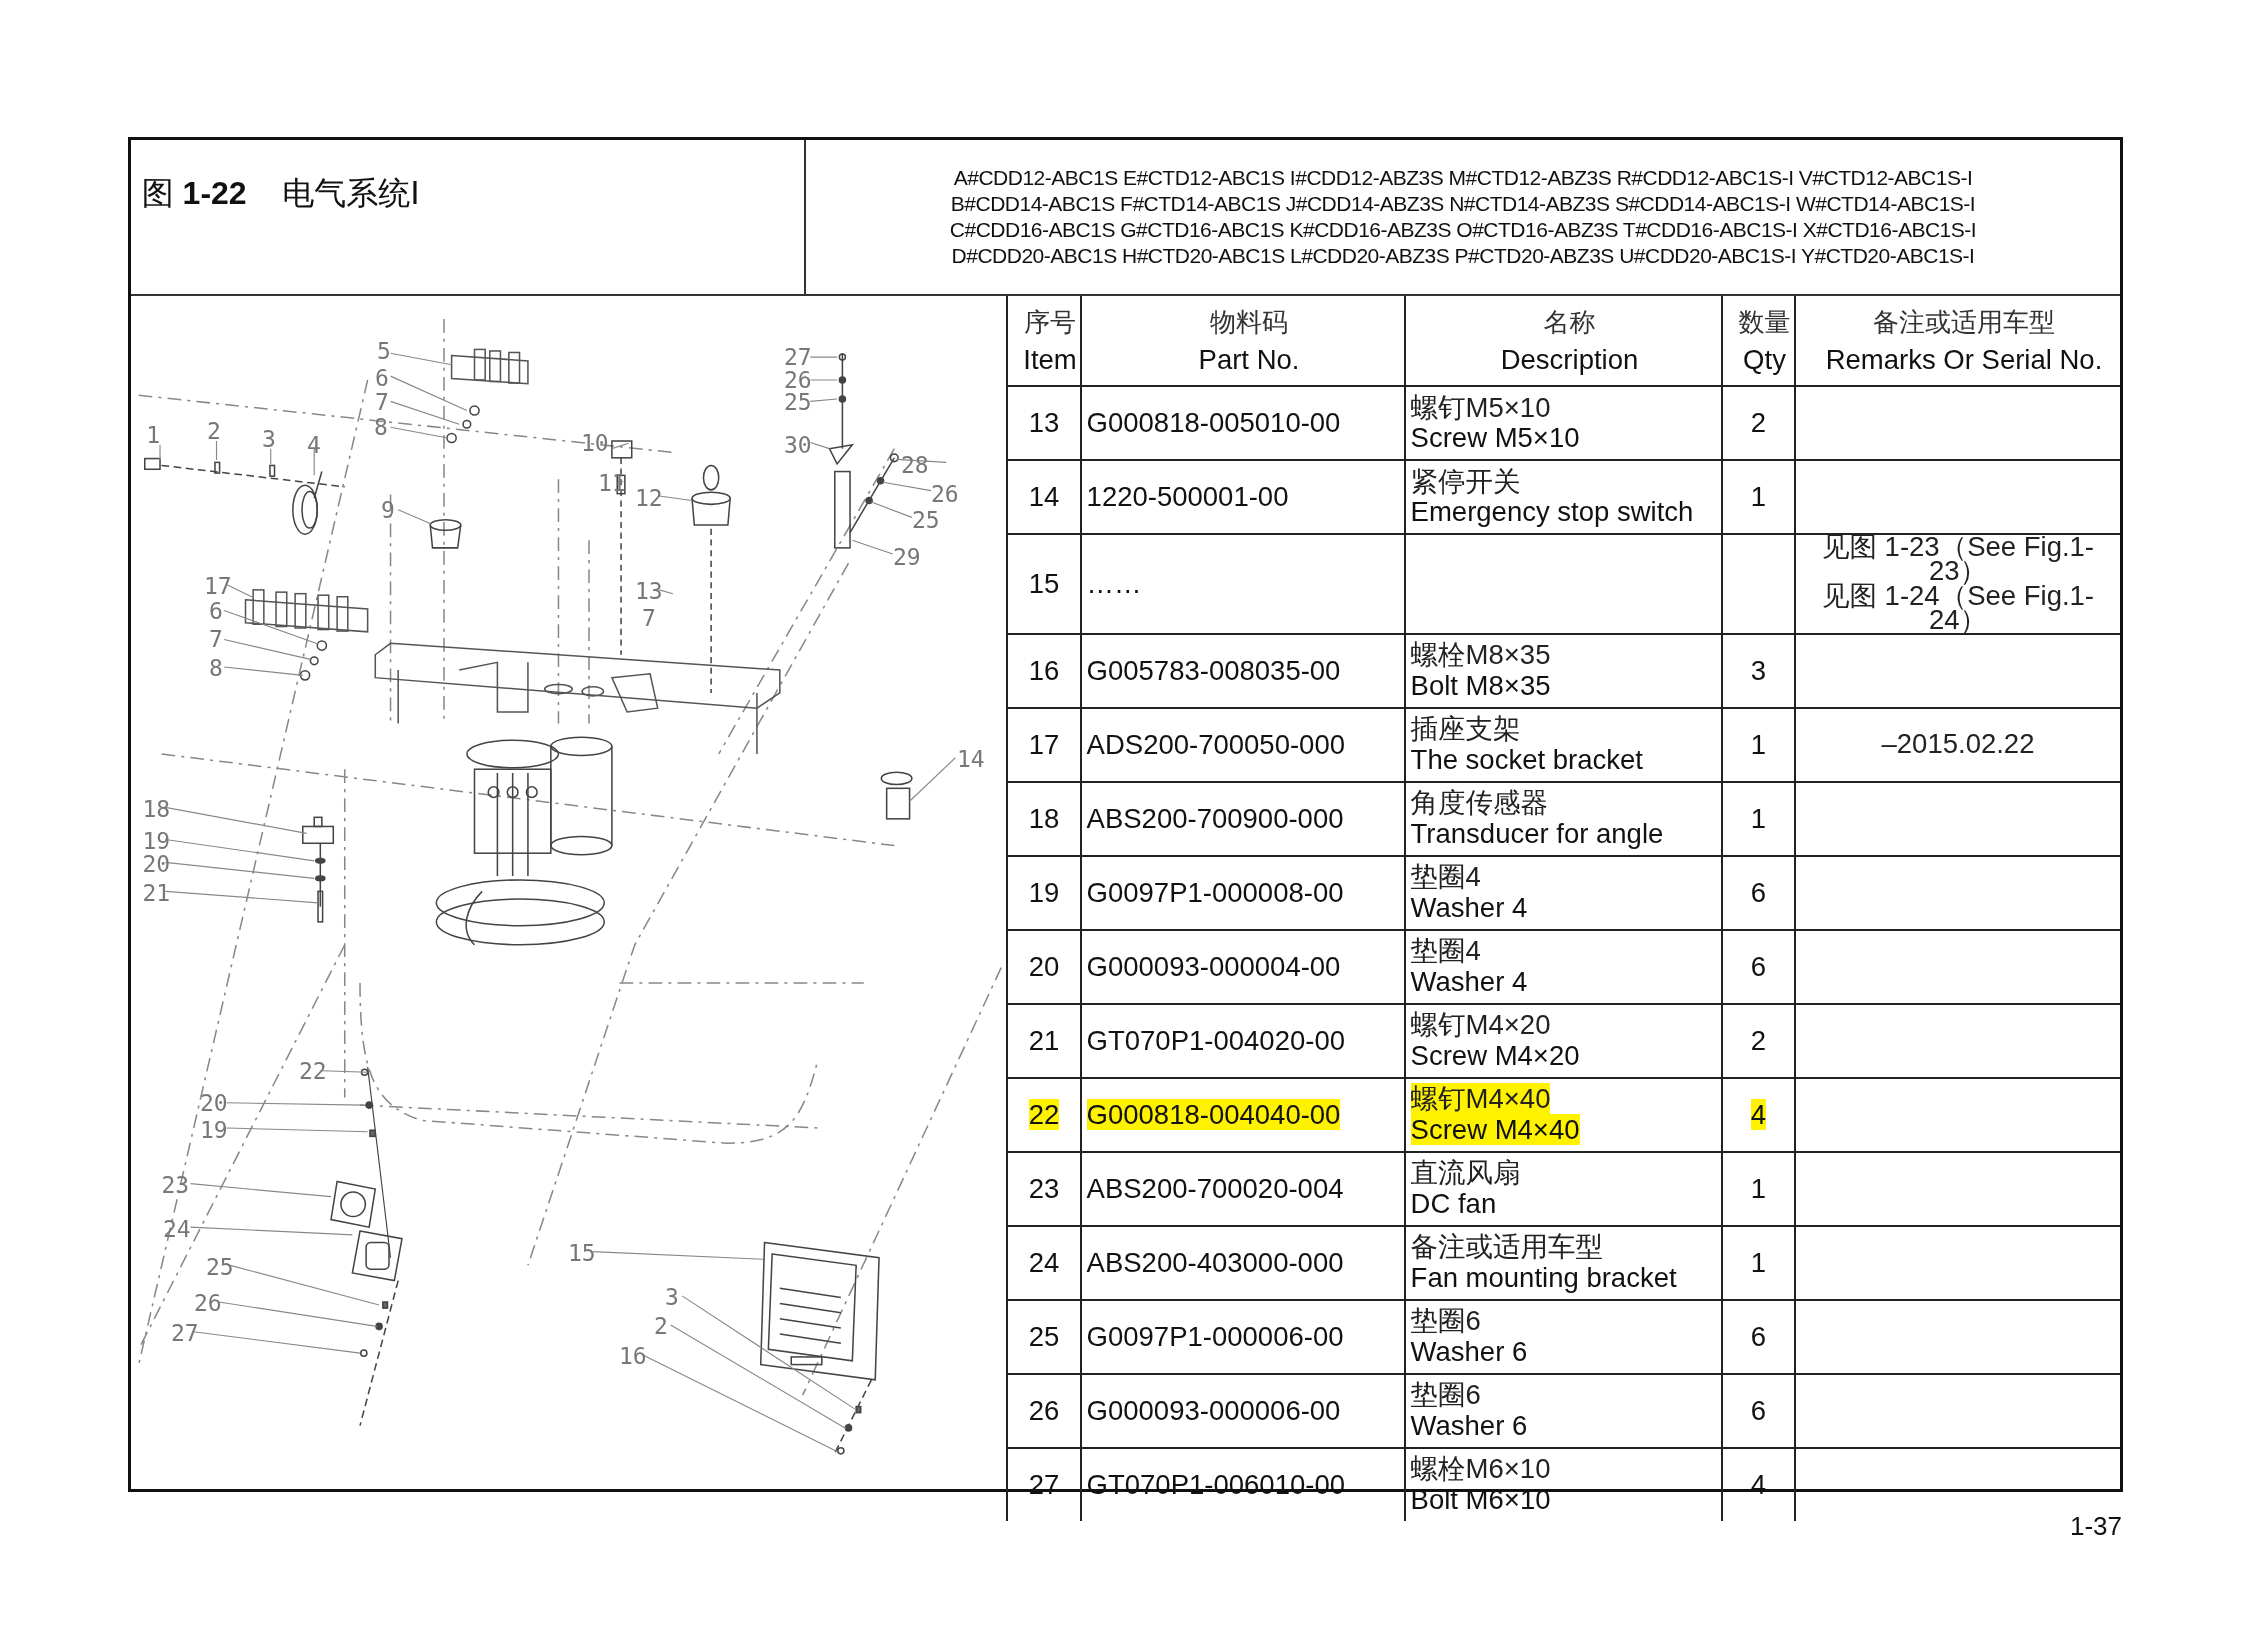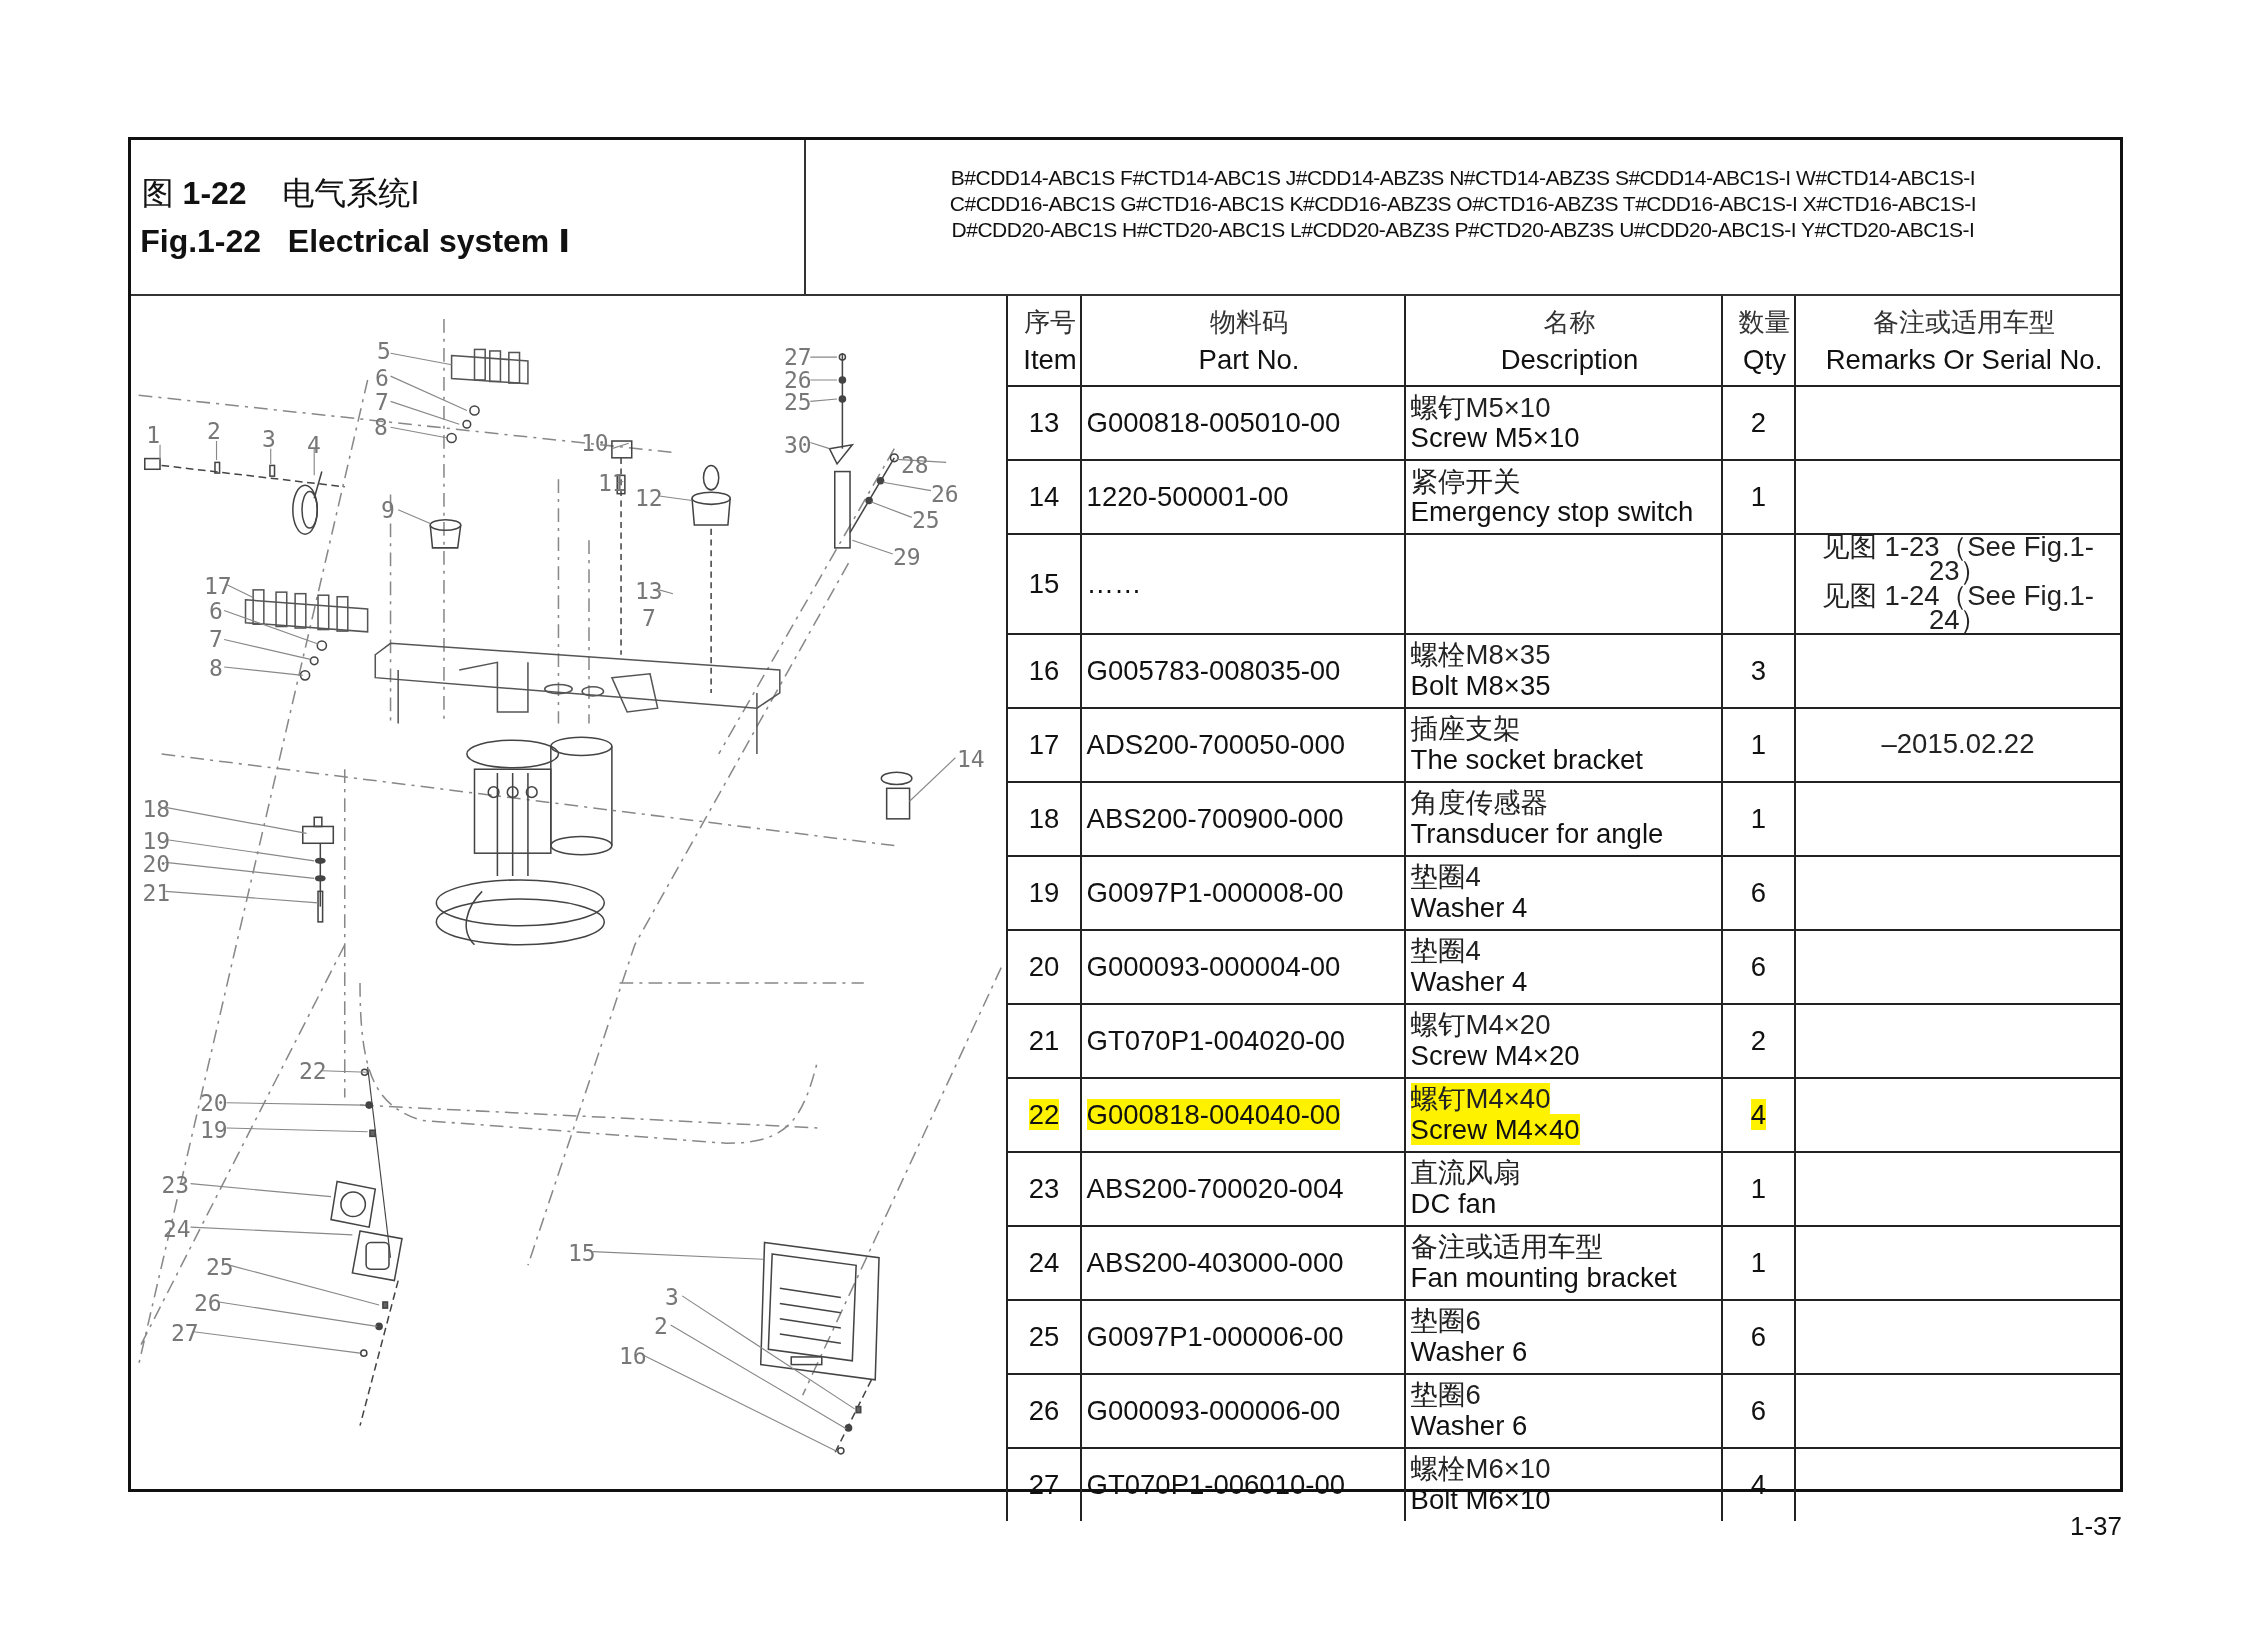--- a/index.html
+++ b/index.html
@@ -40,25 +40,25 @@
     .hl { background: #fff200; }
     .page-num { position: absolute; left: 2070px; top: 1511px; font-size: 26px; }
   </style>
 </head>
 <body>
 
 <div class="frame">
 
   <div class="title-block">
     <div class="title-cn"><span>图</span> <span class="num">1-22</span>    <span>电气系统Ⅰ</span></div>
-    <div class="title-en"><span>Fig.1-22</span>   <span>Electrical system Ⅰ</span></div>
   </div>
 
   <div class="models-block">
     <div class="models">
+      <div>A#CDD12-ABC1S E#CTD12-ABC1S I#CDD12-ABZ3S M#CTD12-ABZ3S R#CDD12-ABC1S-I V#CTD12-ABC1S-I</div>
       <div>B#CDD14-ABC1S F#CTD14-ABC1S J#CDD14-ABZ3S N#CTD14-ABZ3S S#CDD14-ABC1S-I W#CTD14-ABC1S-I</div>
       <div>C#CDD16-ABC1S G#CTD16-ABC1S K#CDD16-ABZ3S O#CTD16-ABZ3S T#CDD16-ABC1S-I X#CTD16-ABC1S-I</div>
       <div>D#CDD20-ABC1S H#CTD20-ABC1S L#CDD20-ABZ3S P#CTD20-ABZ3S U#CDD20-ABC1S-I Y#CTD20-ABC1S-I</div>
     </div>
   </div>
 
   <div class="diagram">
     <svg width="874" height="1193" viewBox="0 0 1145 1563" fill="none" stroke="#666" stroke-width="2">
 
       <g stroke-dasharray="18 8 4 8" stroke="#888">

